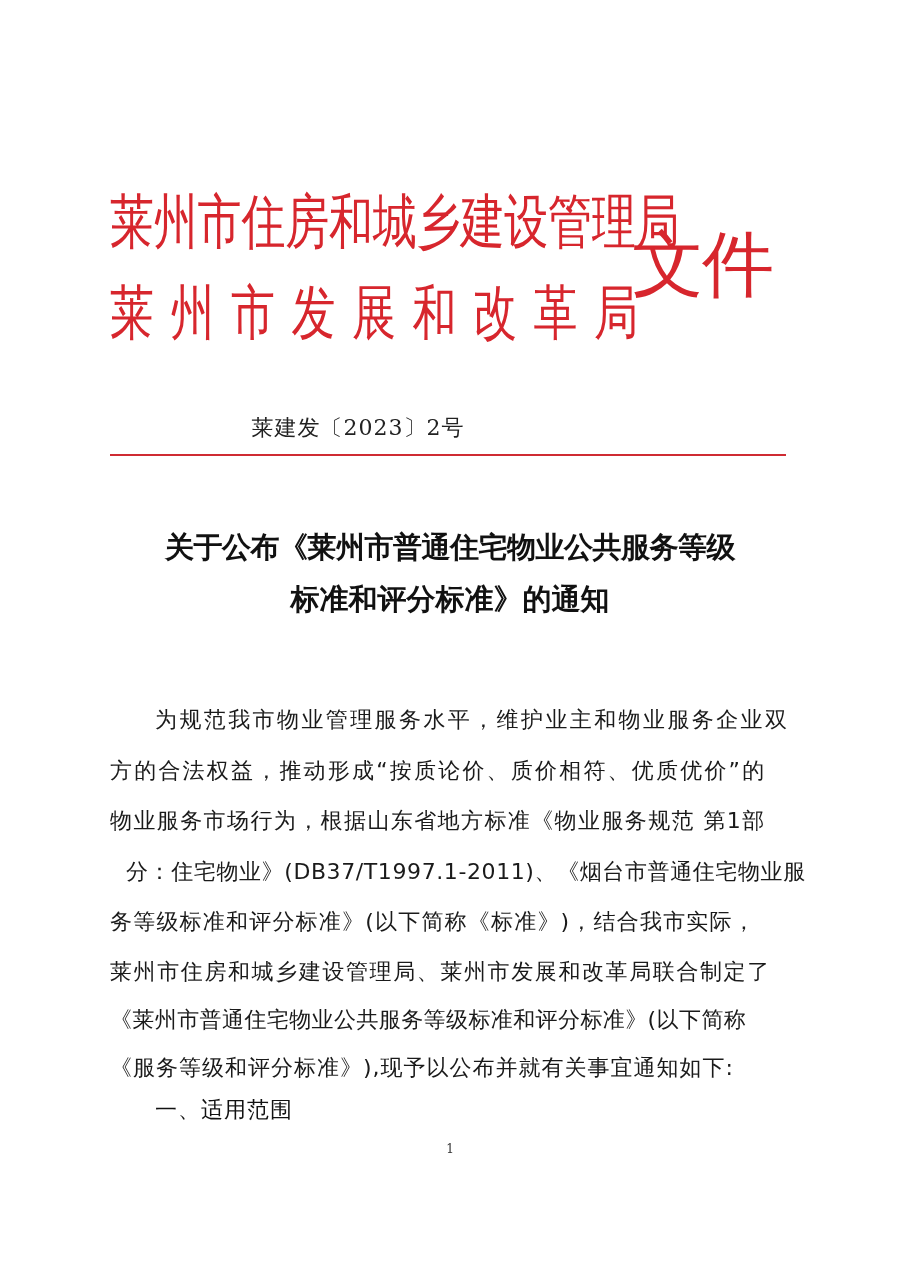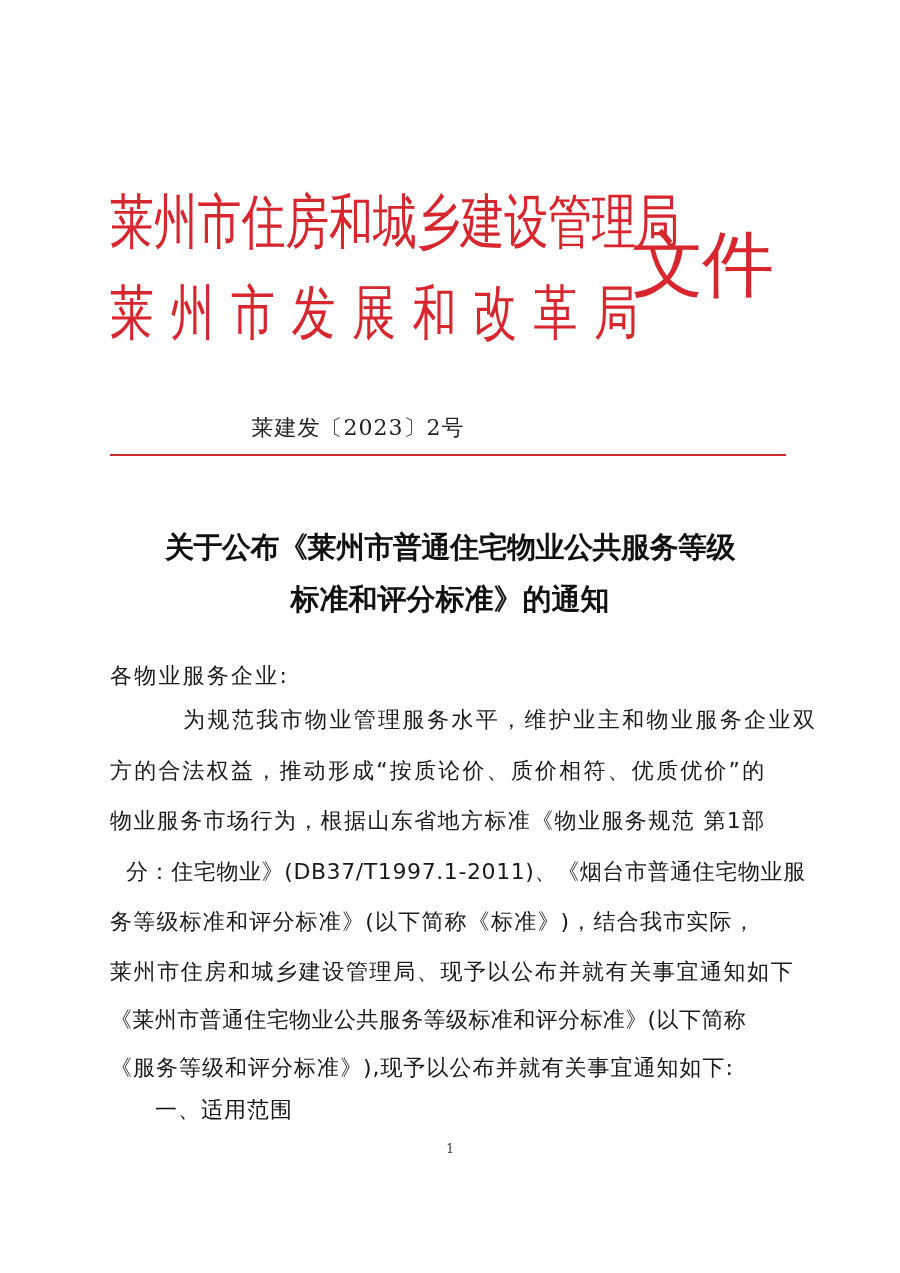--- a/index.html
+++ b/index.html
@@ -83,21 +83,21 @@
       left: 110px;
       width: 680px;
       font-family: "DejaVu Sans", "Liberation Sans", sans-serif;
       font-size: 22px;
       line-height: 1;
       color: #1a1a1a;
       white-space: nowrap;
       letter-spacing: 2.2px;
     }
     .salutation { top: 665px; }
-    .l1 { top: 709px; left: 155px; letter-spacing: 2.4px; margin-left: 28px; }
+    .l1 { top: 709px; left: 155px; letter-spacing: 2.4px; }
     .l2 { top: 760px; }
     .l3 { top: 810px; letter-spacing: 1.4px; }
     .l4 { top: 861px; letter-spacing: 0.6px; margin-left: 16px; }
     .l5 { top: 911px; letter-spacing: 1.2px; }
     .l6 { top: 961px; letter-spacing: 1.6px; }
     .l7 { top: 1009px; letter-spacing: 0.4px; }
     .l8 { top: 1057px; letter-spacing: 1.0px; }
     .section-heading {
       position: absolute;
       left: 155px;
@@ -129,27 +129,26 @@
   <div class="hdr-org hdr-org-1">莱州市住房和城乡建设管理局</div>
   <div class="hdr-org hdr-org-2">莱州市发展和改革局</div>
   <div class="hdr-wenjian">文件</div>
 
   <div class="doc-number">莱建发〔2023〕2号</div>
   <div class="red-rule"></div>
 
   <div class="title title-1">关于公布《莱州市普通住宅物业公共服务等级</div>
   <div class="title title-2">标准和评分标准》的通知</div>
 
-  <div class="body-line salutation">各物业服务企业:</div>
 
   <div class="body-line l1">为规范我市物业管理服务水平，维护业主和物业服务企业双</div>
   <div class="body-line l2">方的合法权益，推动形成“按质论价、质价相符、优质优价”的</div>
   <div class="body-line l3">物业服务市场行为，根据山东省地方标准《物业服务规范 第1部</div>
   <div class="body-line l4">分：住宅物业》(DB37/T1997.1-2011)、《烟台市普通住宅物业服</div>
   <div class="body-line l5">务等级标准和评分标准》(以下简称《标准》)，结合我市实际，</div>
-  <div class="body-line l6">莱州市住房和城乡建设管理局、现予以公布并就有关事宜通知如下</div>
+  <div class="body-line l6">莱州市住房和城乡建设管理局、莱州市发展和改革局联合制定了</div>
   <div class="body-line l7">《莱州市普通住宅物业公共服务等级标准和评分标准》(以下简称</div>
   <div class="body-line l8">《服务等级和评分标准》),现予以公布并就有关事宜通知如下:</div>
 
   <div class="section-heading">一、适用范围</div>
 
   <div class="page-number">1</div>
 </div>
 
 </body></html>

